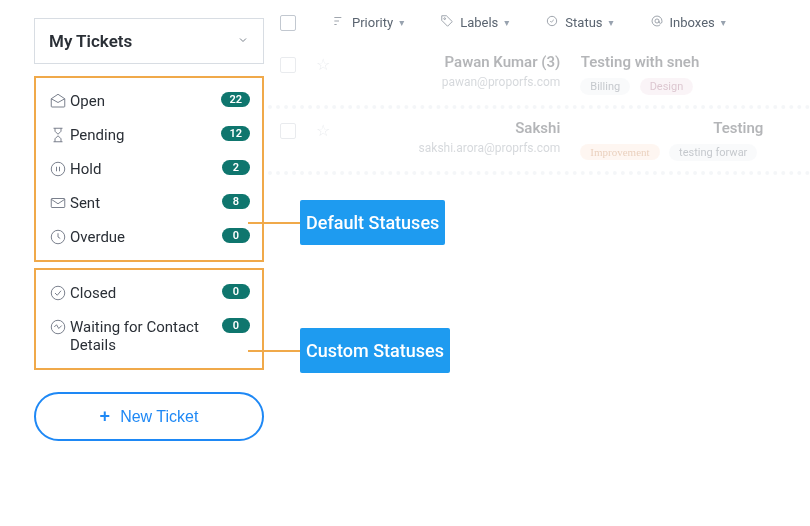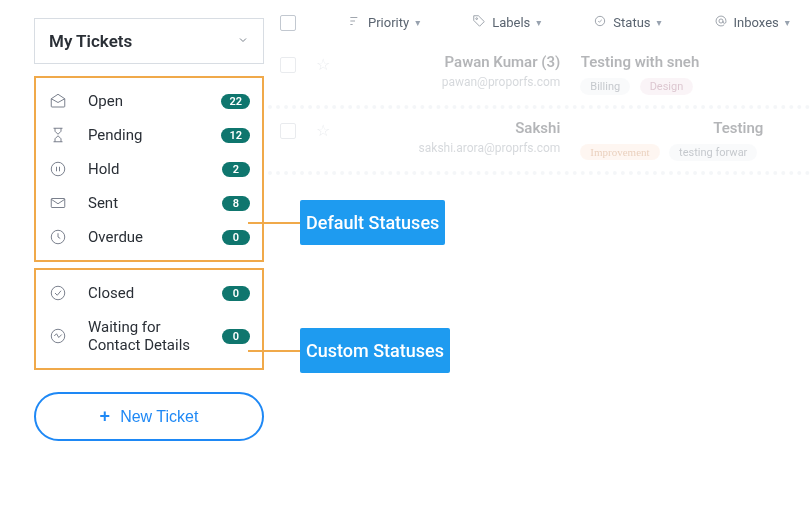--- a/index.html
+++ b/index.html
@@ -34,23 +34,23 @@
 
   .status-group {
     border: 2px solid #f0a94a;
     padding: 6px 4px;
   }
   .status-group.top { margin-bottom: 6px; }
   .status-group.bottom { margin-bottom: 22px; }
 
   .status-row {
     display: flex;
-    align-items: center;
+    align-items: flex-start;
     padding: 8px 8px;
-    gap: 20px;
+    gap: 2px;
   }
   .status-row .icon { width: 20px; color: #6b7280; flex-shrink: 0; display:flex; align-items:center; justify-content:center;}
   .status-row .icon svg { width: 18px; height: 18px; stroke: #6b7280; fill:none; stroke-width:1.2; }
   .status-row .label { flex: 1; font-size: 15px; color: #2a2f36; line-height:1.2; }
   .status-row .badge {
     background: #0f766e;
     color: #fff;
     font-weight: 600;
     font-size: 11px;
     border-radius: 10px;
@@ -79,21 +79,21 @@
   .main {
     position: absolute;
     left: 268px;
     top: 8px;
     right: 0;
   }
 
   .toolbar {
     display: flex;
     align-items: center;
-    gap: 52px;
+    gap: 36px;
     padding: 6px 12px;
     margin-bottom: 6px;
   }
   .toolbar .tb-check {
     width: 16px; height: 16px; border: 1px solid #c2c8d0; border-radius: 2px; background:#fff;
   }
   .tb-item { display: flex; align-items: center; gap: 6px; color: #5a6470; font-size: 13px; cursor:pointer;}
   .tb-item .chev { color: #98a2af; font-size:10px; }
   .tb-item svg { width:14px; height:14px; stroke:#8a929c; fill:none; stroke-width:1.4;}
 

